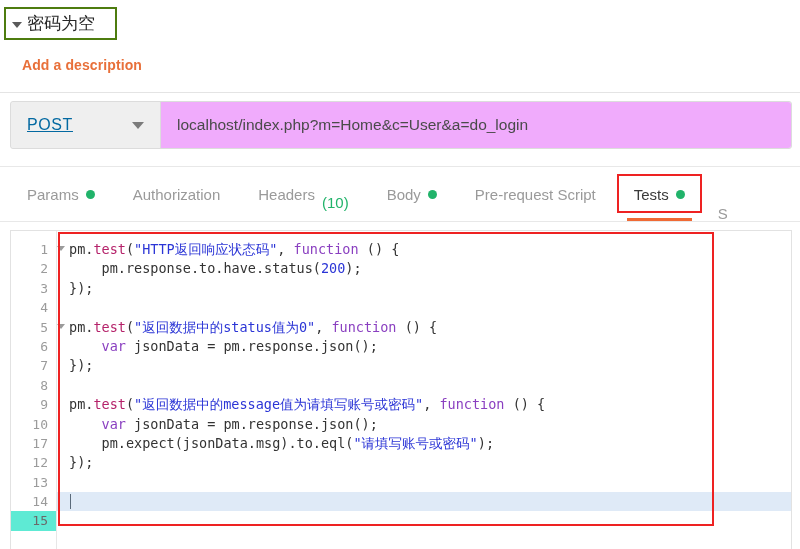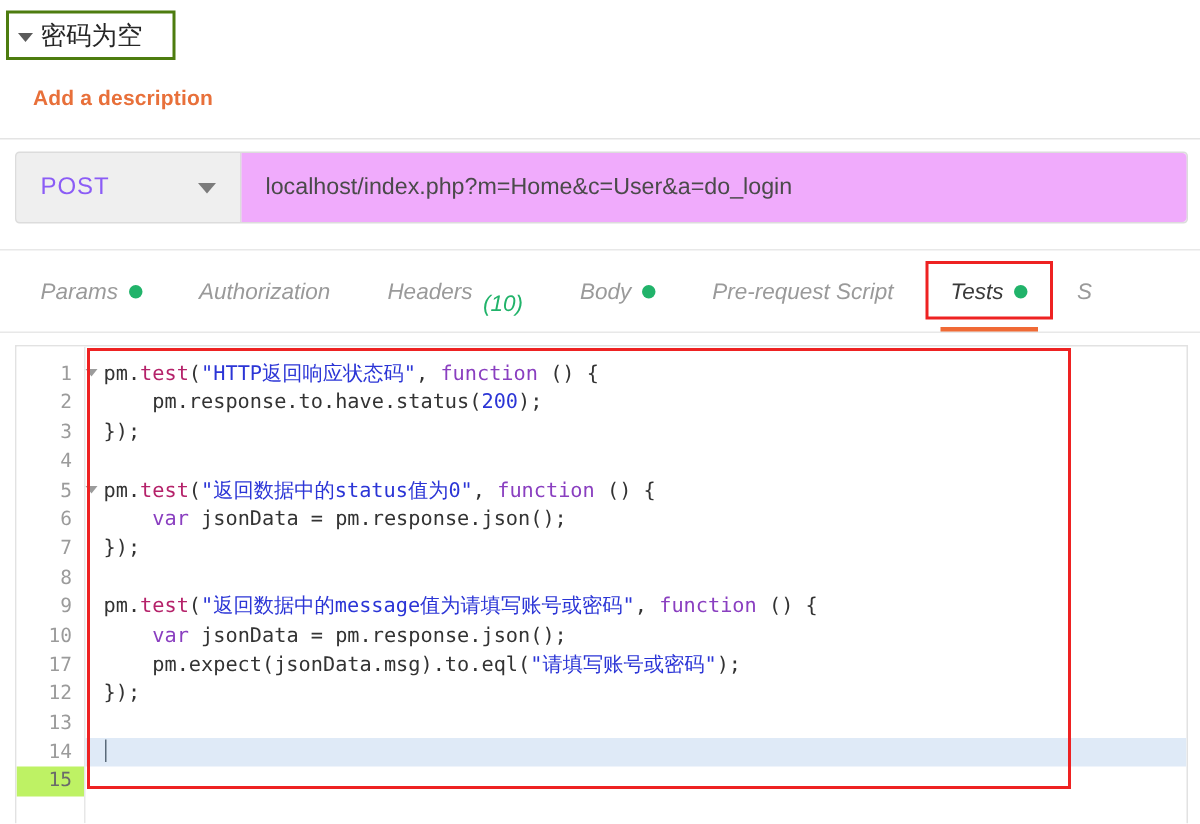--- a/index.html
+++ b/index.html
@@ -84,22 +84,23 @@
     border-right: 1px solid #dcdcdc;
     display: flex;
     align-items: center;
     justify-content: space-between;
     padding: 0 16px 0 16px;
     border-radius: 3px 0 0 3px;
     cursor: pointer;
   }
   .method-label {
     font-size: 16px;
-    color: #8b5cf6;
+    color: #0369a1;
     letter-spacing: .6px;
+    text-decoration: underline;
   }
   .dd-caret {
     width: 0; height: 0;
     border-left: 6px solid transparent;
     border-right: 6px solid transparent;
     border-top: 7px solid #7b7b7b;
   }
   .url-input {
     flex: 1;
     height: 100%;
@@ -119,24 +120,23 @@
     width: 800px; height: 1px;
     background: #e8e8e8;
   }
 
   
   .tabs {
     position: absolute;
     left: 0; top: 167px;
     width: 800px; height: 55px;
     display: flex;
-    align-items: center;
+    align-items: flex-end;
     padding-left: 8px;
     overflow: hidden;
-    font-style: italic;
   }
   .tab {
     position: relative;
     height: 55px;
     display: flex;
     align-items: center;
     justify-content: center;
     gap: 7px;
     padding: 0 19px;
     font-size: 15px;
@@ -200,21 +200,21 @@
   .gnum {
     height: 19.4px;
     line-height: 19.4px;
     text-align: right;
     padding-right: 8px;
     font-size: 13px;
     color: #9b9b9b;
     font-family: "DejaVu Sans Mono", "Liberation Mono", monospace;
     position: relative;
   }
-  .gnum.active { background: #bef264; color: #6a6a6a; }
+  .gnum.active { background: #5eead4; color: #6a6a6a; }
   .fold {
     position: absolute;
     right: -9px; top: 6px;
     width: 0; height: 0;
     border-left: 4px solid transparent;
     border-right: 4px solid transparent;
     border-top: 5px solid #9b9b9b;
   }
   .code {
     flex: 1;

